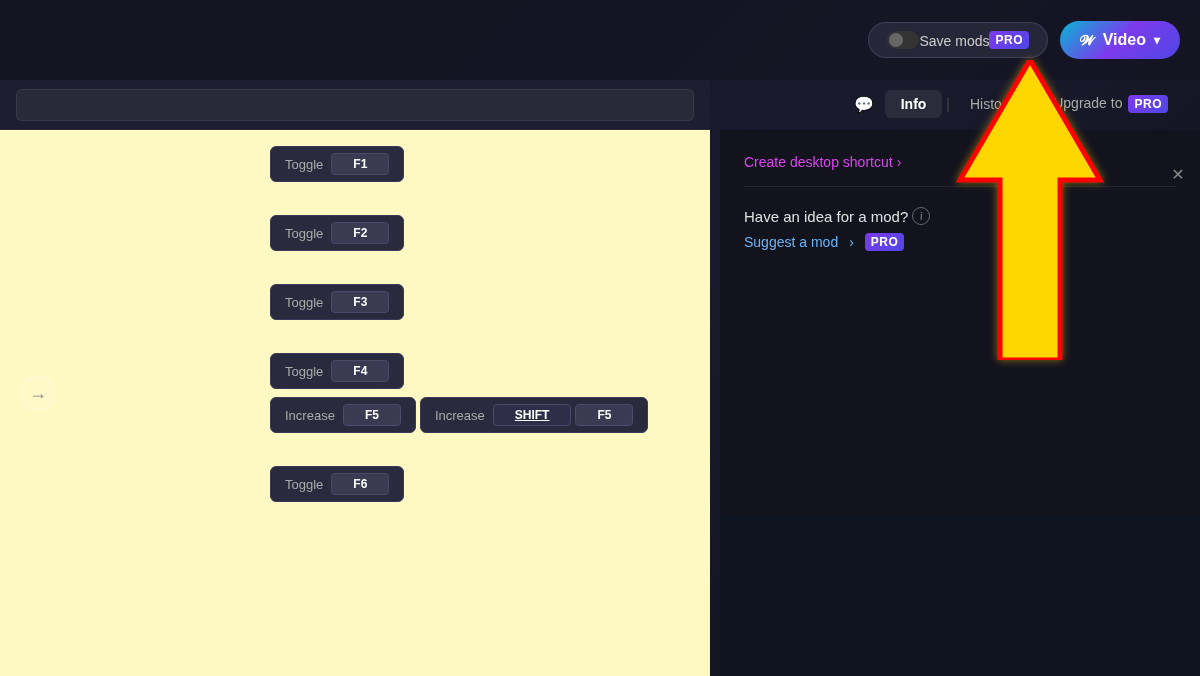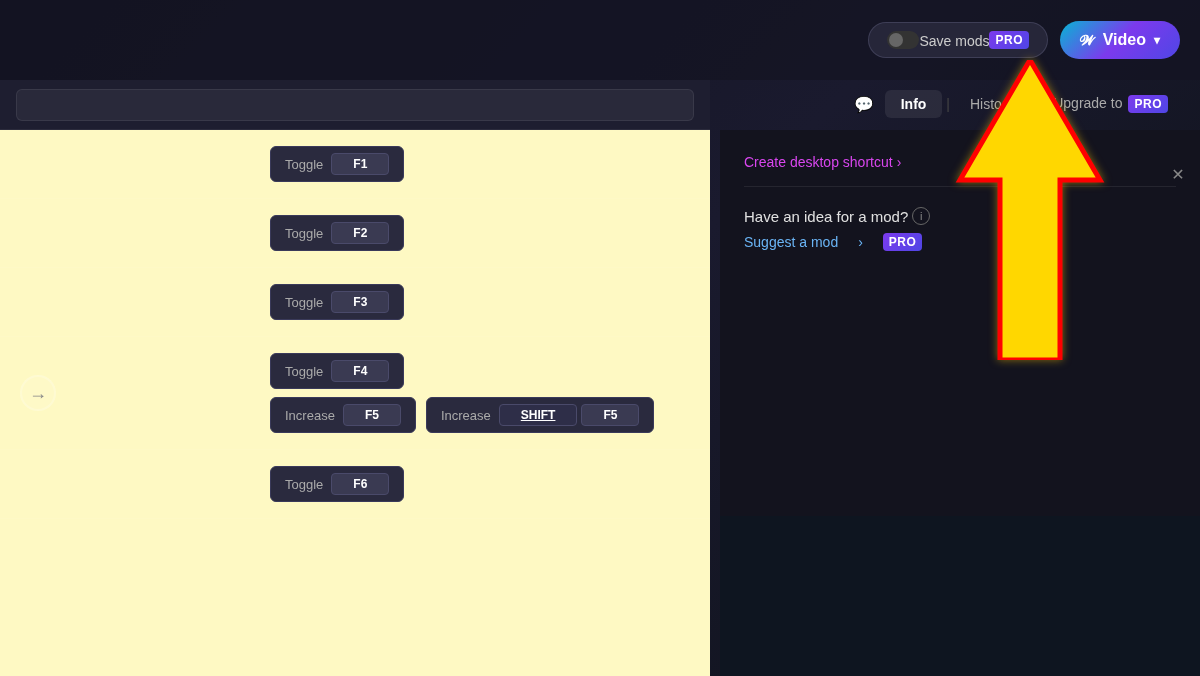--- a/index.html
+++ b/index.html
@@ -329,21 +329,21 @@
       font-size: 11px;
       color: #888;
     }
 
     .suggest-link {
       color: #6ab4f5;
       font-size: 14px;
       cursor: pointer;
       display: flex;
       align-items: center;
-      gap: 20px;
+      gap: 11px;
     }
 
     
     .arrow-annotation {
       position: absolute;
       top: 60px;
       right: 60px;
       z-index: 100;
       pointer-events: none;
     }
@@ -460,21 +460,21 @@
 
     <div class="circle-icon" style="position:absolute; left:20px; top:50%; transform:translateY(-50%);">
       <span>→</span>
     </div>
     <div style="margin-left:250px;">
       <div class="key-btn">
         <span class="label">Toggle</span>
         <span class="key-tag">F4</span>
       </div>
     </div>
-    <div style="margin-left:250px; display:flex; gap:10px;text-align:right;">
+    <div style="margin-left:250px; display:flex; gap:4px;text-align:right;">
       <div class="key-btn">
         <span class="label">Increase</span>
         <span class="key-tag">F5</span>
       </div>
       <div class="key-btn">
         <span class="label">Increase</span>
         <span class="key-tag shift">SHIFT</span>
         <span class="key-tag" style="margin-left:4px;">F5</span>
       </div>
     </div>

